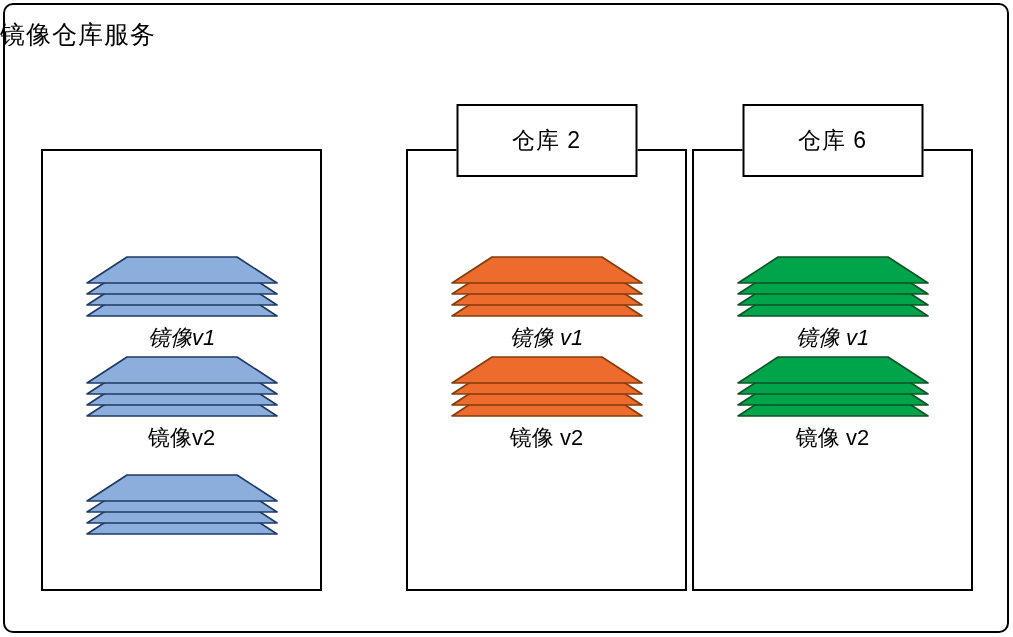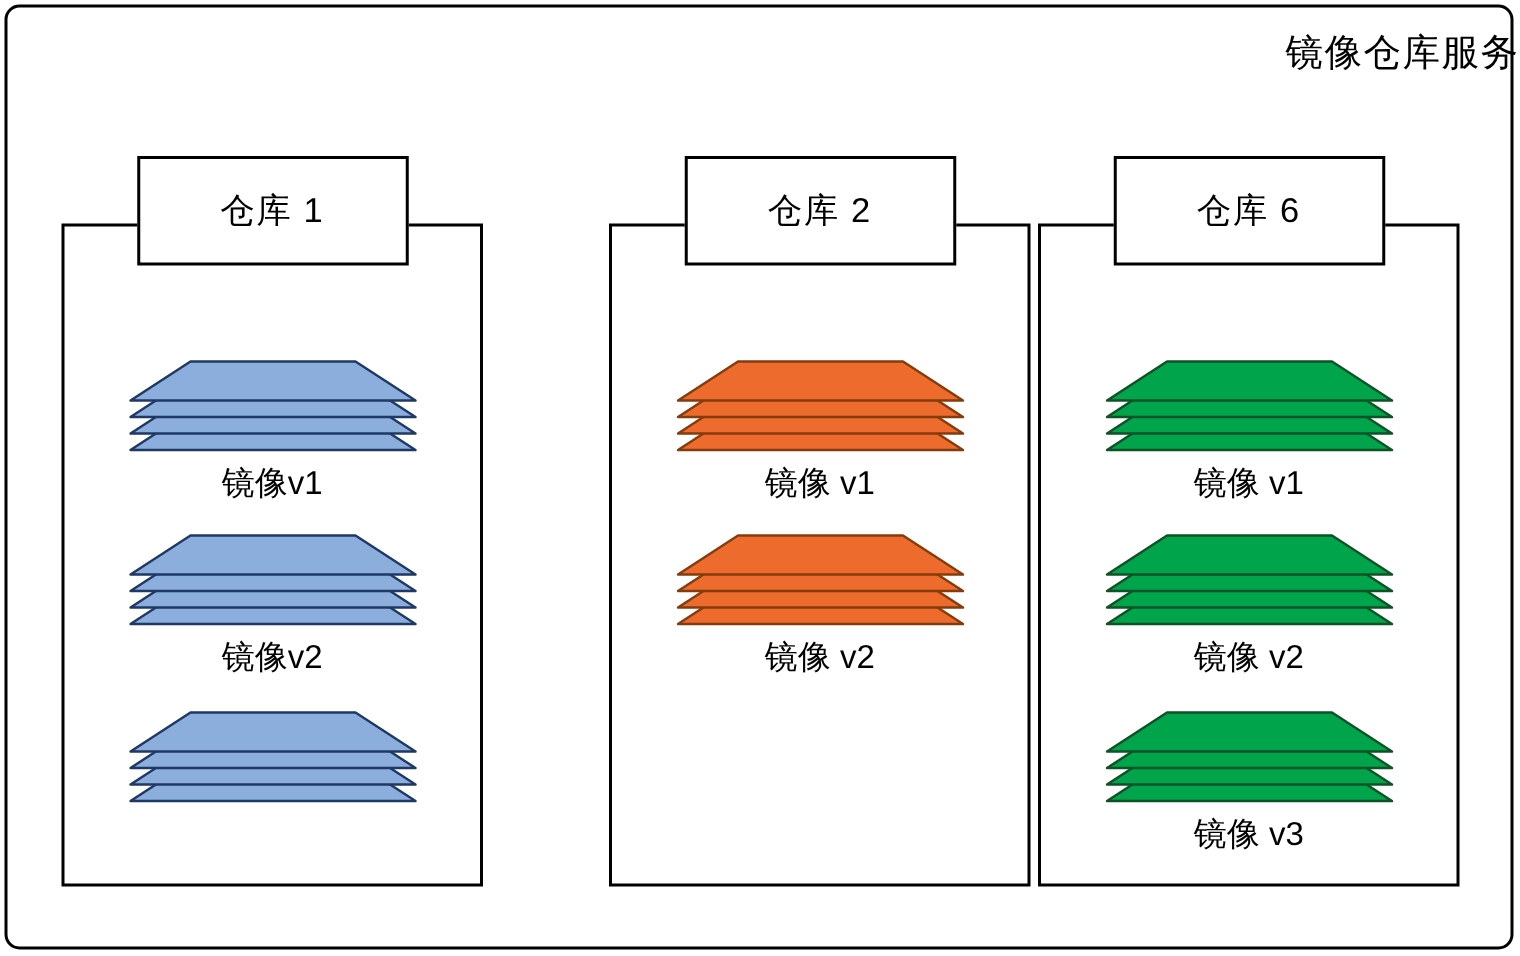--- a/index.html
+++ b/index.html
@@ -6,62 +6,61 @@
   .canvas{
     position:relative;width:1013px;height:637px;background:#fff;
     font-family:"Liberation Sans","DejaVu Sans",sans-serif;
     overflow:hidden;
   }
   .outer-frame{
     position:absolute;left:3px;top:3px;right:4px;bottom:4px;
     border:2px solid #000;border-radius:10px;background:#fff;
   }
   .diagram-title{
-    position:absolute;left:0;right:0;top:18px;text-align:right;
+    position:absolute;left:0;right:0;top:18px;text-align:left;
     font-size:25px;color:#000;letter-spacing:1px;
   }
   .repo{
     position:absolute;top:149px;width:281px;height:442px;
     border:2px solid #000;background:#fff;box-sizing:border-box;
   }
   .repo-1{left:41px;}
   .repo-2{left:362px;margin-left:44px;}
   .repo-3{left:692px;}
   .repo-label{
     position:absolute;left:50%;top:-47px;transform:translateX(-50%);
     width:181px;height:73px;border:2px solid #000;background:#fff;
     box-sizing:border-box;display:flex;align-items:center;justify-content:center;
     font-size:23px;color:#000;letter-spacing:1px;
   }
   .image-group{
     position:absolute;left:50%;transform:translateX(-50%);
     width:190px;text-align:center;
   }
-  .image-group.g0{top:88px;}
+  .image-group.g0{top:104px;font-style:italic;}
   .image-group.g1{top:204px;}
   .image-group.g2{top:322px;}
   .stack-svg{display:block;width:190px;height:62px;overflow:visible;}
   .layer{stroke-width:1.6;stroke-linejoin:round;}
   .repo-blue  .layer{fill:var(--blue-fill);  stroke:var(--blue-stroke);}
   .repo-orange .layer{fill:var(--orange-fill);stroke:var(--orange-stroke);}
   .repo-green .layer{fill:var(--green-fill); stroke:var(--green-stroke);}
   .image-label{
     margin-top:6px;font-size:22px;color:#000;
   }
 </style>
 </head>
 <body>
 
 <div class="canvas">
   <div class="outer-frame"></div>
 
   <div class="diagram-title">镜像仓库服务</div>
 
   <div class="repo repo-1 repo-blue">
-    <div class="repo-label">仓库 1</div>
 
     <div class="image-group g0">
       <svg class="stack-svg" viewBox="0 0 190 62">
         <polygon class="layer" points="0,61 40,35 150,35 190,61"></polygon>
         <polygon class="layer" points="0,50 40,24 150,24 190,50"></polygon>
         <polygon class="layer" points="0,39 40,13 150,13 190,39"></polygon>
         <polygon class="layer" points="0,28 40,2 150,2 190,28"></polygon>
       </svg>
       <div class="image-label">镜像v1</div>
     </div>
@@ -126,23 +125,14 @@
     <div class="image-group g1">
       <svg class="stack-svg" viewBox="0 0 190 62">
         <polygon class="layer" points="0,61 40,35 150,35 190,61"></polygon>
         <polygon class="layer" points="0,50 40,24 150,24 190,50"></polygon>
         <polygon class="layer" points="0,39 40,13 150,13 190,39"></polygon>
         <polygon class="layer" points="0,28 40,2 150,2 190,28"></polygon>
       </svg>
       <div class="image-label">镜像 v2</div>
     </div>
 
-    <div class="image-group g2">
-      <svg class="stack-svg" viewBox="0 0 190 62">
-        <polygon class="layer" points="0,61 40,35 150,35 190,61"></polygon>
-        <polygon class="layer" points="0,50 40,24 150,24 190,50"></polygon>
-        <polygon class="layer" points="0,39 40,13 150,13 190,39"></polygon>
-        <polygon class="layer" points="0,28 40,2 150,2 190,28"></polygon>
-      </svg>
-      <div class="image-label">镜像 v3</div>
-    </div>
   </div>
 </div>
 
 </body></html>

